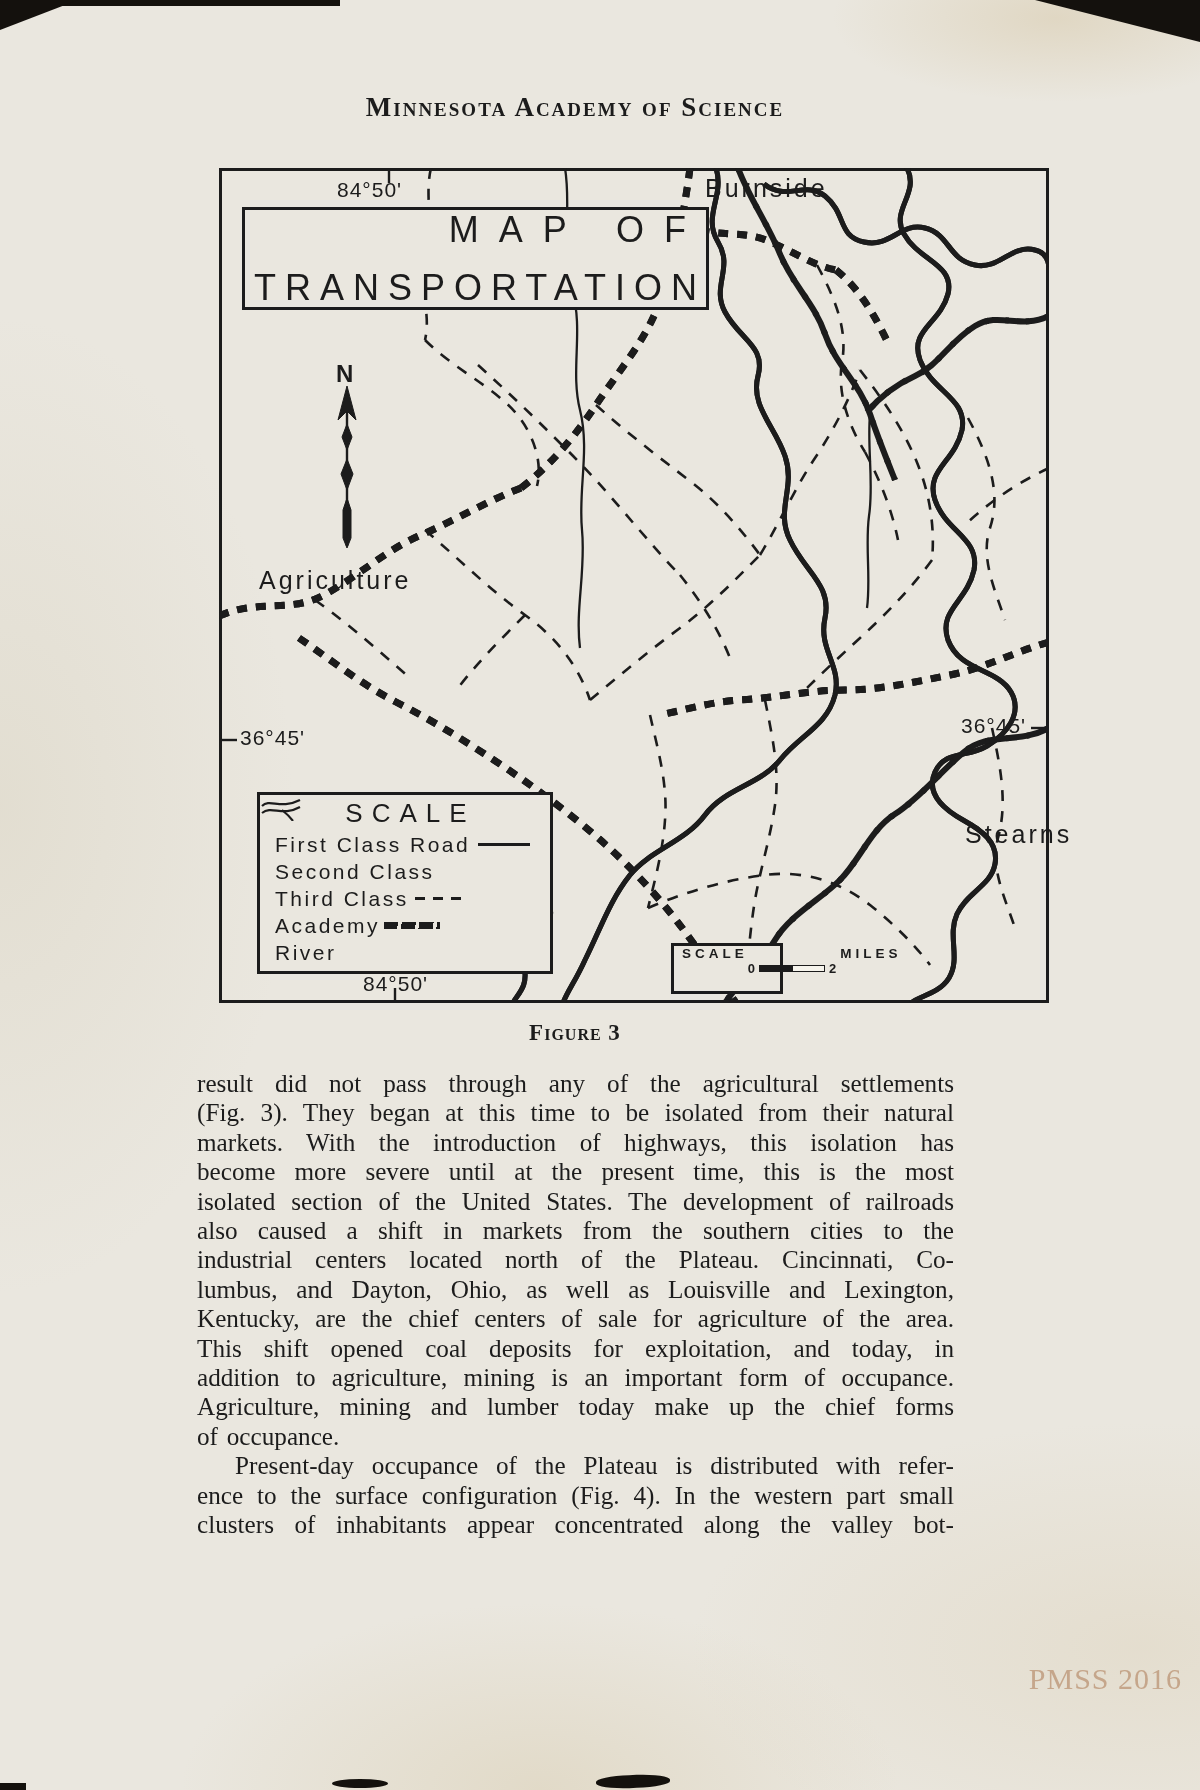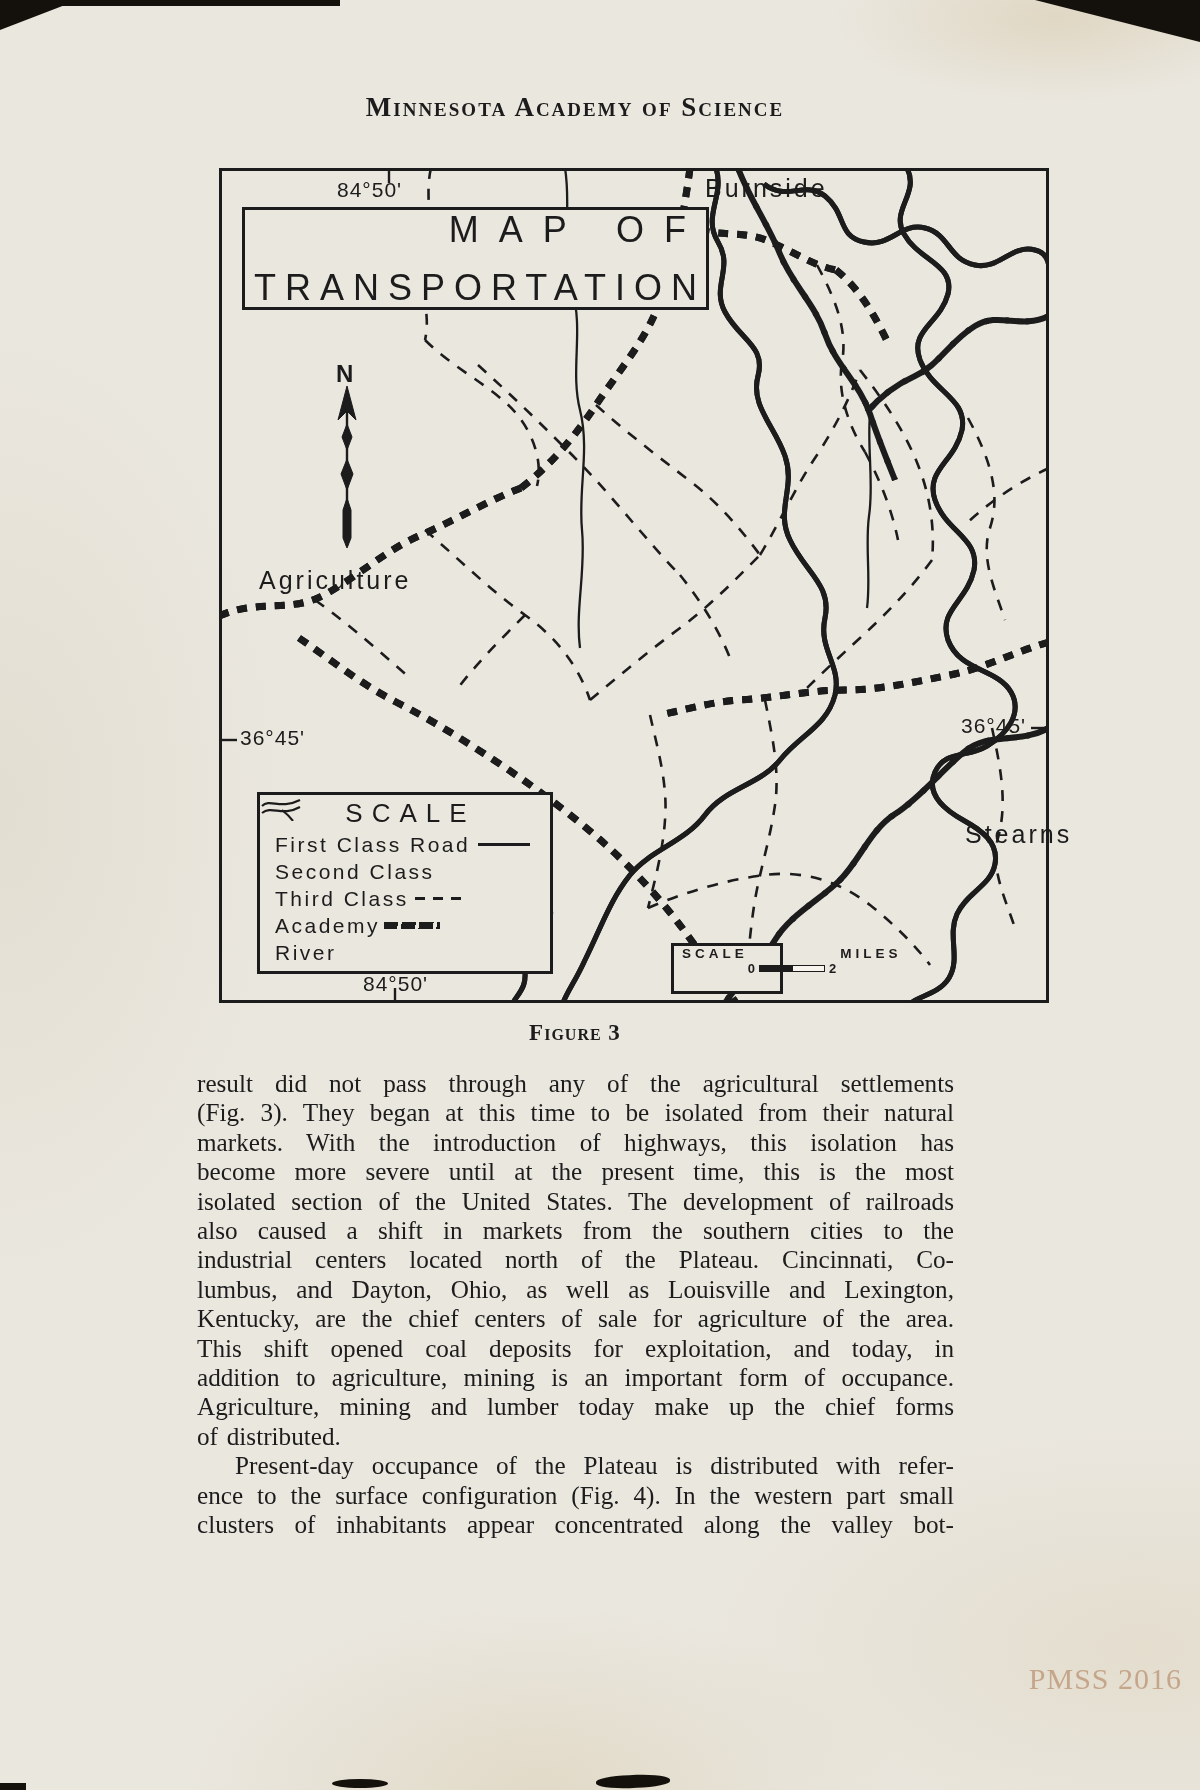--- a/index.html
+++ b/index.html
@@ -273,21 +273,21 @@
     <div class="jline">markets. With the introduction of highways, this isolation has</div>
     <div class="jline">become more severe until at the present time, this is the most</div>
     <div class="jline">isolated section of the United States. The development of railroads</div>
     <div class="jline">also caused a shift in markets from the southern cities to the</div>
     <div class="jline">industrial centers located north of the Plateau. Cincinnati, Co-</div>
     <div class="jline">lumbus, and Dayton, Ohio, as well as Louisville and Lexington,</div>
     <div class="jline">Kentucky, are the chief centers of sale for agriculture of the area.</div>
     <div class="jline">This shift opened coal deposits for exploitation, and today, in</div>
     <div class="jline">addition to agriculture, mining is an important form of occupance.</div>
     <div class="jline">Agriculture, mining and lumber today make up the chief forms</div>
-    <div class="jline end">of distributed.</div>
+    <div class="jline end">of occupance.</div>
     <div class="jline indent">Present-day occupance of the Plateau is distributed with refer-</div>
     <div class="jline">ence to the surface configuration (Fig. 4). In the western part small</div>
     <div class="jline">clusters of inhabitants appear concentrated along the valley bot-</div>
   </div>
 
   <div class="watermark">PMSS 2016</div>
 
 </div>
 
 </body></html>

